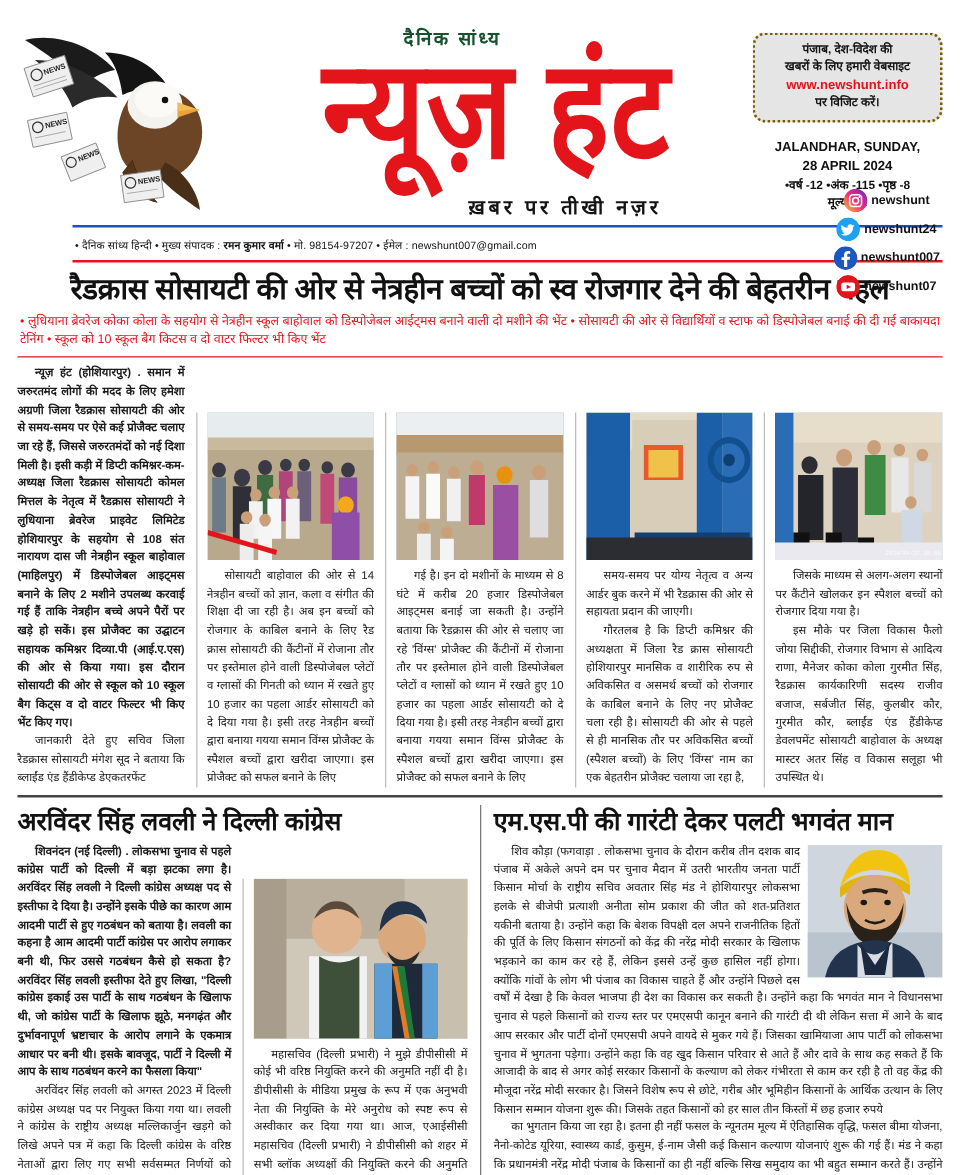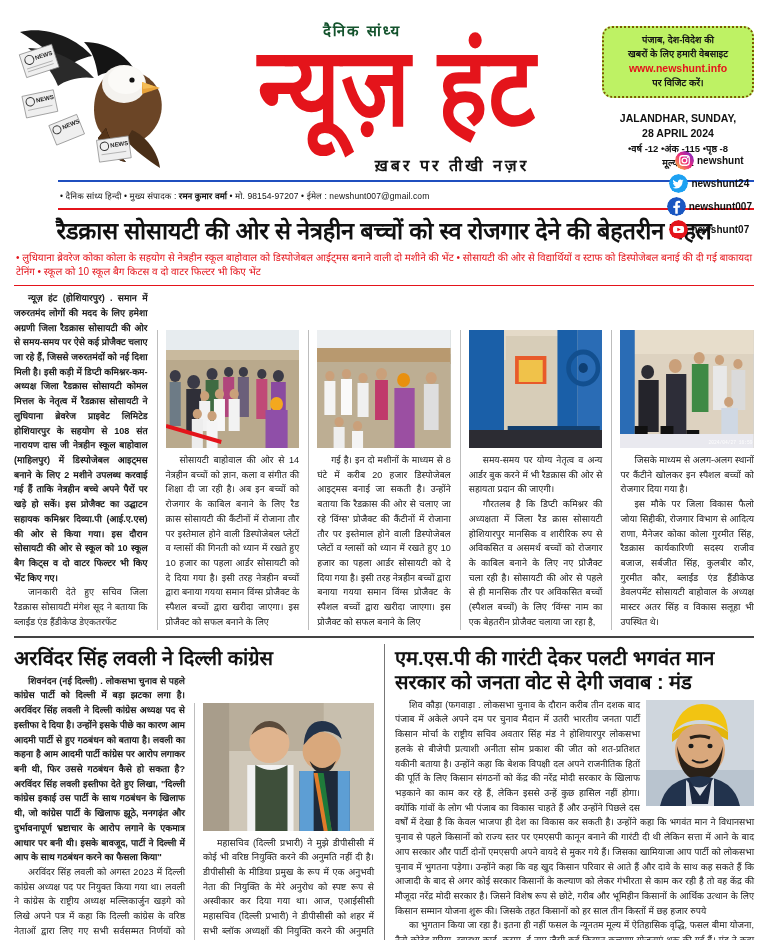--- a/index.html
+++ b/index.html
@@ -74,21 +74,21 @@
     margin-top: 30px;
     margin-left: 110px;
   }
   .mast-right {
     width: 152px;
     flex: 0 0 auto;
     margin-top: 26px;
     text-align: center;
   }
   .web-badge {
-    background: #bef264;
+    background: #e5e5e5;
     border: 2px dotted #7a5c00;
     border-radius: 10px;
     padding: 5px 4px 6px;
     font-size: 9.5px;
     line-height: 1.45;
     color: #141414;
     font-weight: bold;
   }
   .web-badge .url { color: #e4141b; font-size: 10.5px; }
   .dateline {
@@ -534,21 +534,20 @@
           <div class="body-text">
             <p class="first">महासचिव (दिल्ली प्रभारी) ने मुझे डीपीसीसी में कोई भी वरिष्ठ नियुक्ति करने की अनुमति नहीं दी है। डीपीसीसी के मीडिया प्रमुख के रूप में एक अनुभवी नेता की नियुक्ति के मेरे अनुरोध को स्पष्ट रूप से अस्वीकार कर दिया गया था। आज, एआईसीसी महासचिव (दिल्ली प्रभारी) ने डीपीसीसी को शहर में सभी ब्लॉक अध्यक्षों की नियुक्ति करने की अनुमति नहीं दी है, जिसके परिणामस्वरूप दिल्ली में 150 से अधिक ब्लॉकों में वर्तमान में कोई ब्लॉक अध्यक्ष नहीं है।"</p>
           </div>
         </div>
       </div>
     </div>
 
     <div class="lower-right">
       <div class="sec-head">
         <div>एम.एस.पी की गारंटी देकर पलटी भगवंत मान</div>
-        <div>सरकार को जनता वोट से देगी जवाब : मंड</div>
       </div>
       <div class="body-text">
         <div class="wrap-photo-right">
           <svg width="108" height="106" viewBox="0 0 108 106">
             <rect width="108" height="106" fill="#cfd6dd"></rect>
             <rect y="70" width="108" height="36" fill="#b9c4cf"></rect>
 
             <path d="M26 34 q8 -30 30 -30 q24 0 26 28 q-10 -12 -28 -12 q-18 0 -28 14Z" fill="#f2c412"></path>
             <path d="M26 34 q10 -10 28 -10 q18 0 28 8 l0 8 q-14 -8 -28 -8 q-16 0 -28 10Z" fill="#e3b50c"></path>
 

